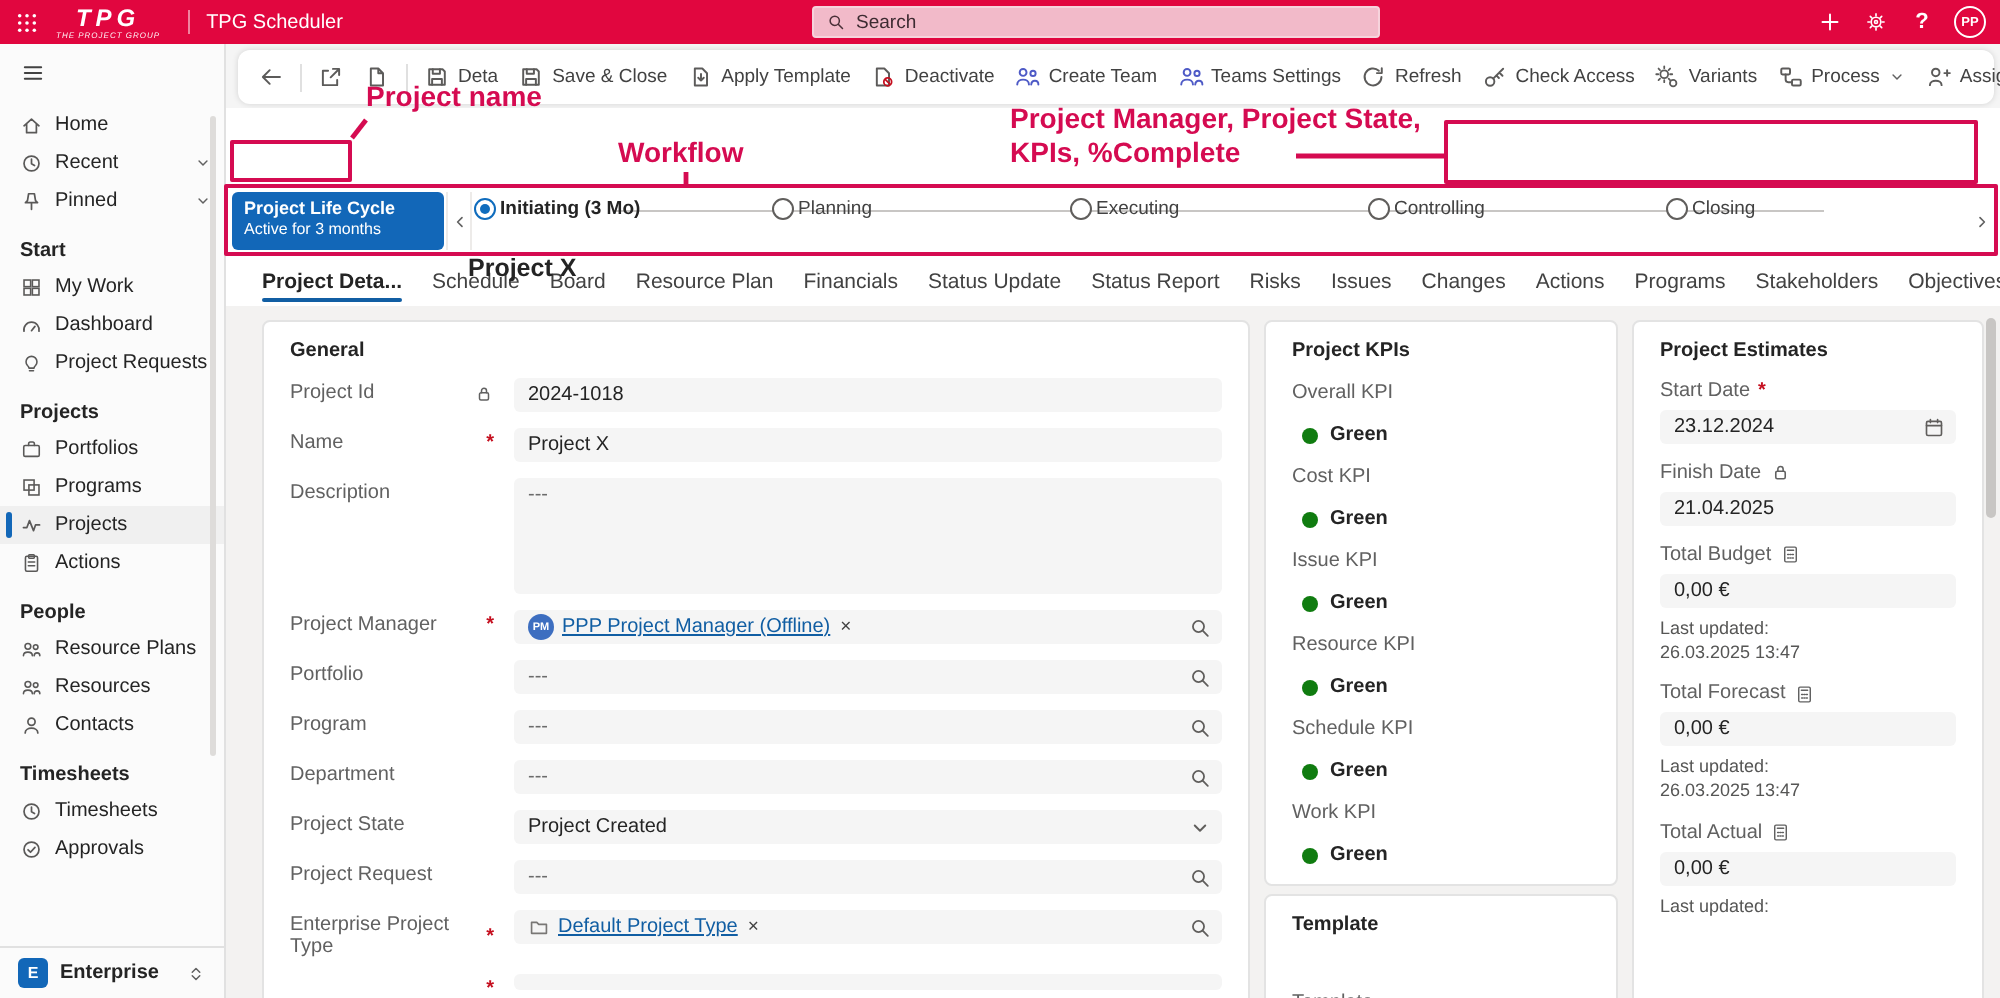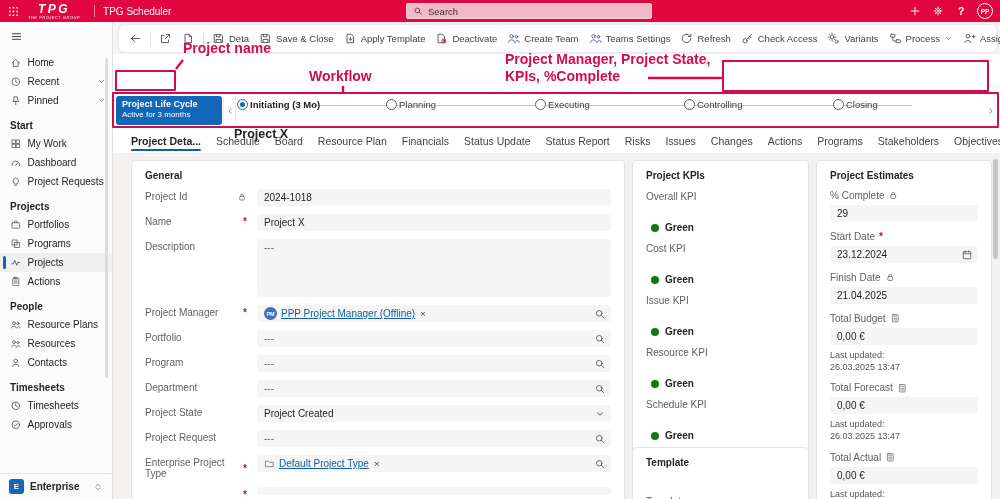--- a/index.html
+++ b/index.html
@@ -8,21 +8,21 @@
 .ic{display:block}
 
 
 .topbar{position:absolute;left:0;top:0;width:1000px;height:22px;background:#E1063F;display:flex;align-items:center;color:#fff;z-index:6}
 .waffle{width:26px;height:22px;display:flex;align-items:center;justify-content:center}
 .brand{display:flex;flex-direction:column;line-height:1;margin:0 6px 0 2px;align-items:center}
 .brand-main{font-style:italic;font-weight:bold;font-size:12px;letter-spacing:2.5px}
 .brand-sub{font-size:4px;letter-spacing:.5px;font-style:italic;opacity:.95;margin-top:1px}
 .tb-sep{width:1px;height:12px;background:rgba(255,255,255,.5);margin:0 8px}
 .tb-app{font-size:10px}
-.tb-search{position:absolute;left:406px;top:3px;width:246px;height:16px;background:#F2BAC9;border:1px solid #F6D3DC;border-radius:2px;display:flex;align-items:center;gap:5px;padding:0 6px;color:#3D2B31;font-size:9.5px}
+.tb-search{position:absolute;left:406px;top:3px;width:284px;height:16px;background:#F2BAC9;border:1px solid #F6D3DC;border-radius:2px;display:flex;align-items:center;gap:5px;padding:0 6px;color:#3D2B31;font-size:9.5px}
 .tb-search .ic{width:10px;height:10px;color:#4a3038}
 .tb-right{margin-left:auto;display:flex;align-items:center;gap:3px;padding-right:7px}
 .tb-ibtn{width:20px;height:22px;display:flex;align-items:center;justify-content:center}
 .tb-ibtn .ic{width:12px;height:12px}
 .tb-q{font-size:11px;font-weight:bold}
 .tb-avatar{width:16px;height:16px;border-radius:50%;border:1px solid #fff;display:flex;align-items:center;justify-content:center;font-size:6.5px;font-weight:bold;margin-left:3px}
 
 
 .cmdbar{position:absolute;left:113px;top:22px;right:0;height:32px;background:#F5F5F5}
 .cmd-inner{position:absolute;left:6px;right:3px;top:3px;bottom:2px;background:#fff;border-radius:6px;box-shadow:0 0 3px rgba(0,0,0,.14);display:flex;align-items:center;padding:0 5px;font-size:9.5px;color:#424242;white-space:nowrap}
@@ -109,21 +109,21 @@
 .flink{color:#115EA3;text-decoration:underline;cursor:pointer;white-space:nowrap}
 .fx{color:#424242;margin-left:5px;font-size:9.5px;cursor:pointer}
 .ffold{width:11px;height:11px;color:#797775;margin-right:4px;flex:none}
 .frow.cut{margin-top:8px}
 .frow.cut .fin{height:8px}
 
 
 .kpi{margin-top:10px}
 .kpi:first-of-type{margin-top:12px}
 .kpi-l{font-size:10px;color:#616161}
-.kpi-v{display:flex;align-items:center;gap:6px;margin-top:20px;padding-left:5px;font-size:10px;font-weight:bold;color:#242424}
+.kpi-v{display:flex;align-items:center;gap:6px;margin-top:10px;padding-left:5px;font-size:10px;font-weight:bold;color:#242424}
 .dot{width:8px;height:8px;border-radius:50%;background:#107C10;flex:none}
 
 
 .erow{margin-top:9px}
 .elabel{display:flex;align-items:center;gap:4px;font-size:10px;color:#616161}
 .elabel .ic{width:10.5px;height:10.5px;color:#616161}
 .ein{position:relative;margin-top:4px;background:#F5F5F5;border-radius:3px;height:17px;display:flex;align-items:center;padding:0 18px 0 7px;font-size:10px;color:#242424}
 .eicon{position:absolute;right:5px;top:2.5px;width:12px;height:12px;color:#605E5C;cursor:pointer}
 .eupd{margin-top:4px;font-size:9px;color:#565655;line-height:1.35}
 .tmpl-l{margin-top:28px;font-size:10px;color:#616161}
@@ -931,31 +931,20 @@
   </div>
 
   <div class="card" id="card-template">
     <div class="card-h">Template</div>
     <div class="tmpl-l">Template</div>
   </div>
 
   <div class="card" id="card-est">
     <div class="card-h">Project Estimates</div>
 
-    <div class="erow">
-      <div class="elabel">
-          <span>% Complete</span>
-          <svg class="ic">
-            <use href="#lock"></use>
-          </svg>
-        </div>
-      <div class="ein">
-          <span>29</span>
-        </div>
-    </div>
 
     <div class="erow">
       <div class="elabel">
           <span>Start Date</span>
           <span class="req">*</span>
         </div>
       <div class="ein">
           <span>23.12.2024</span>
         <svg class="eicon">
             <use href="#cal"></use>

